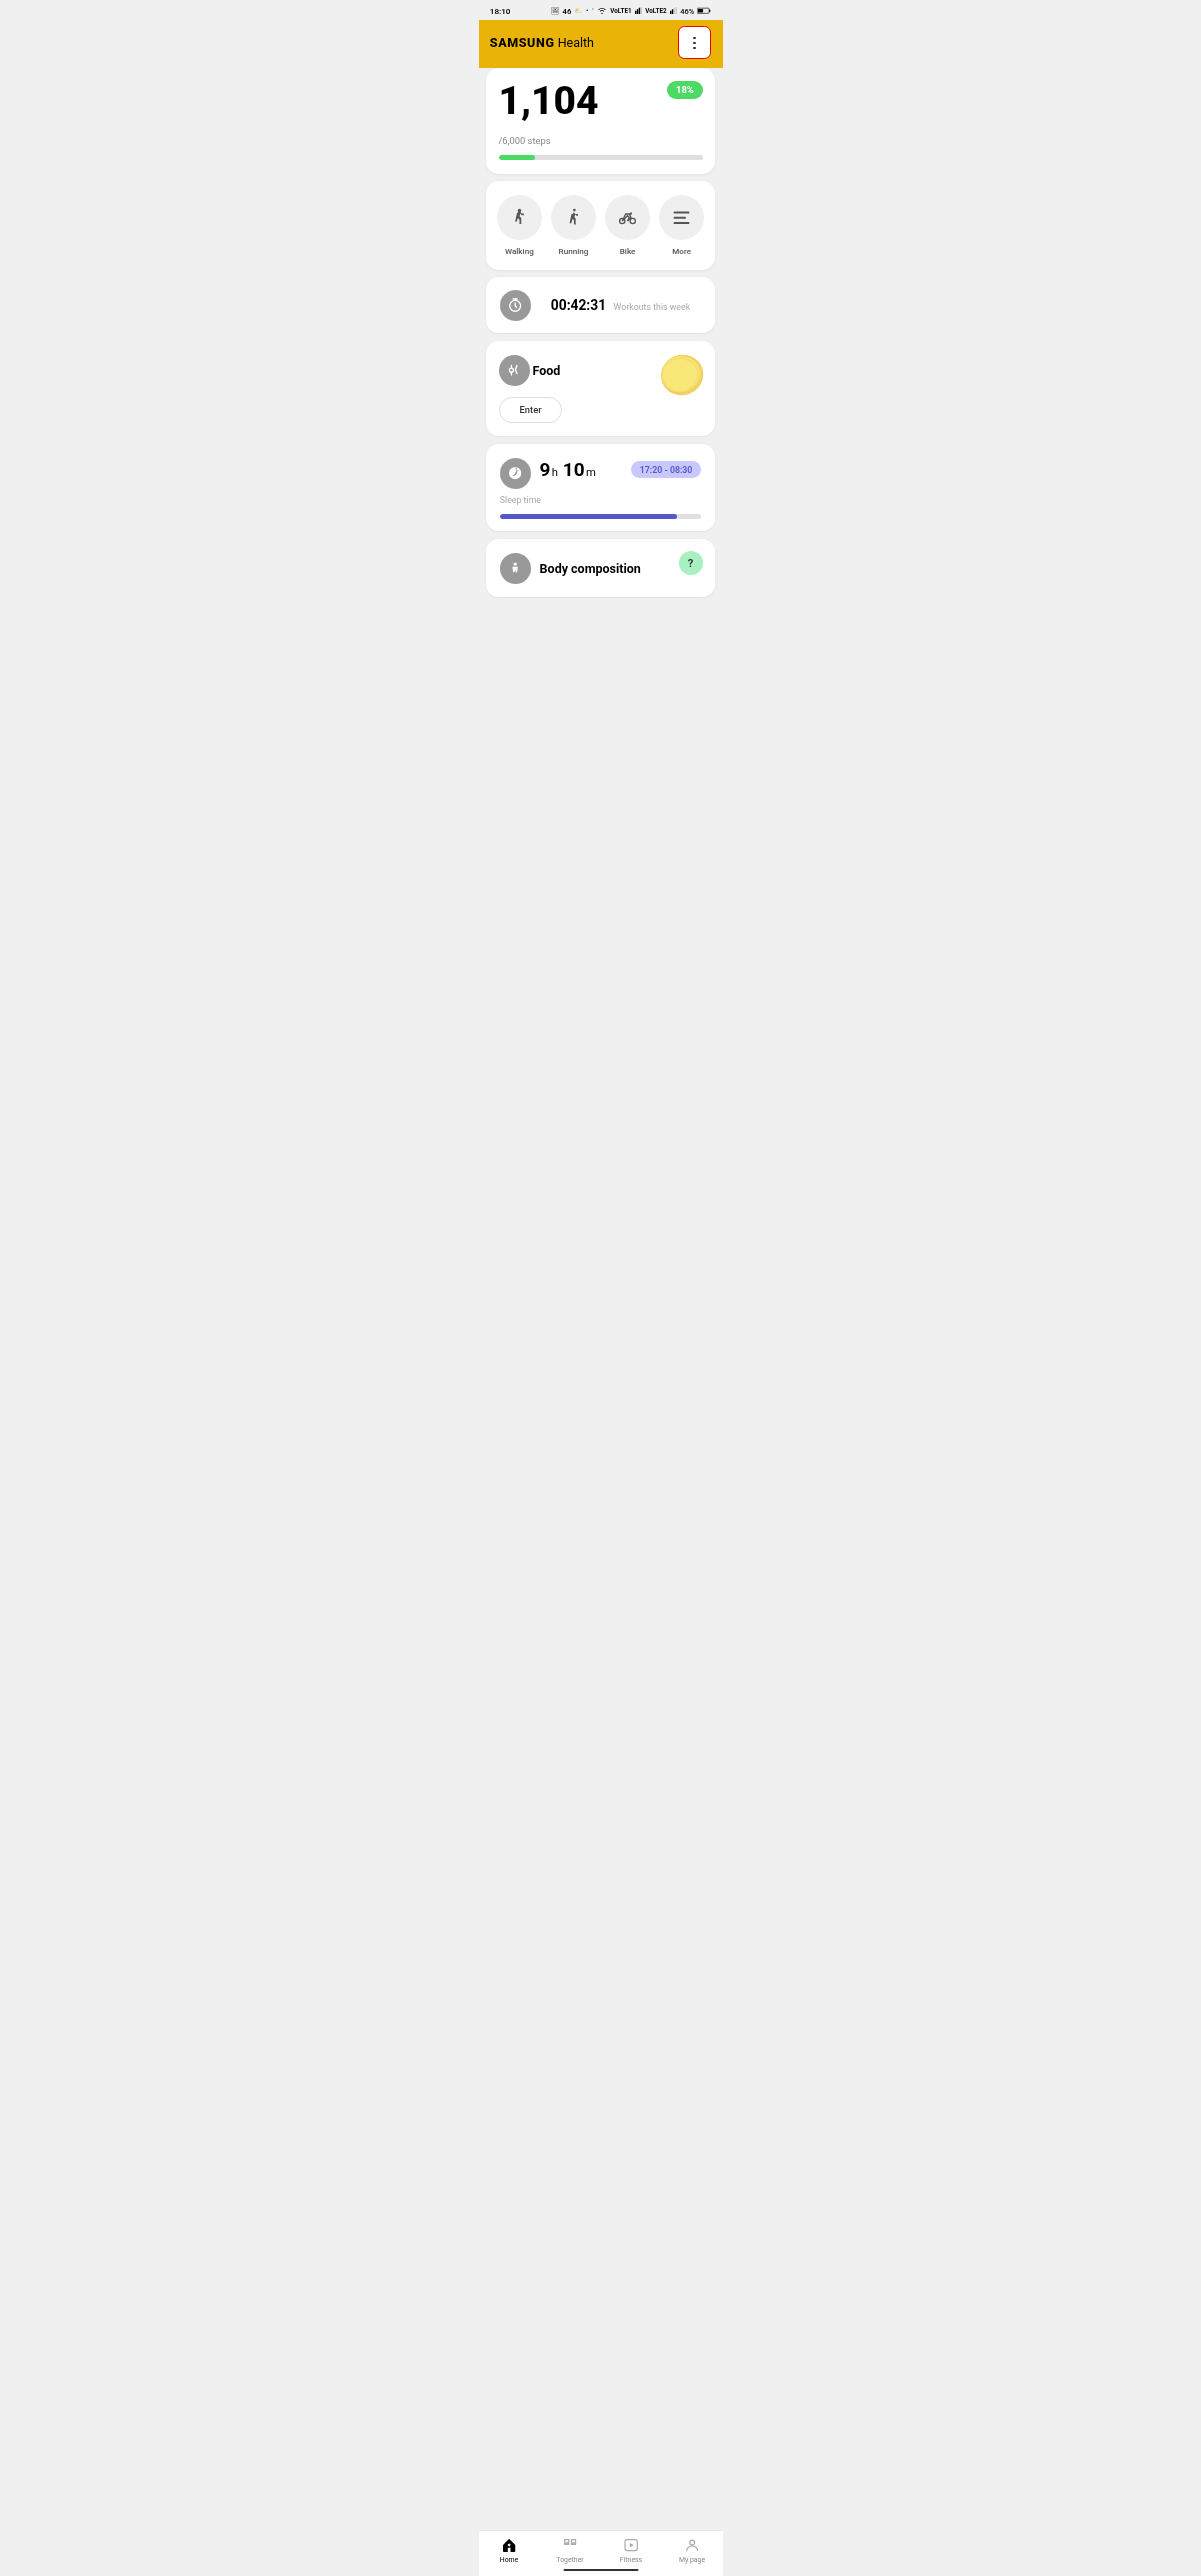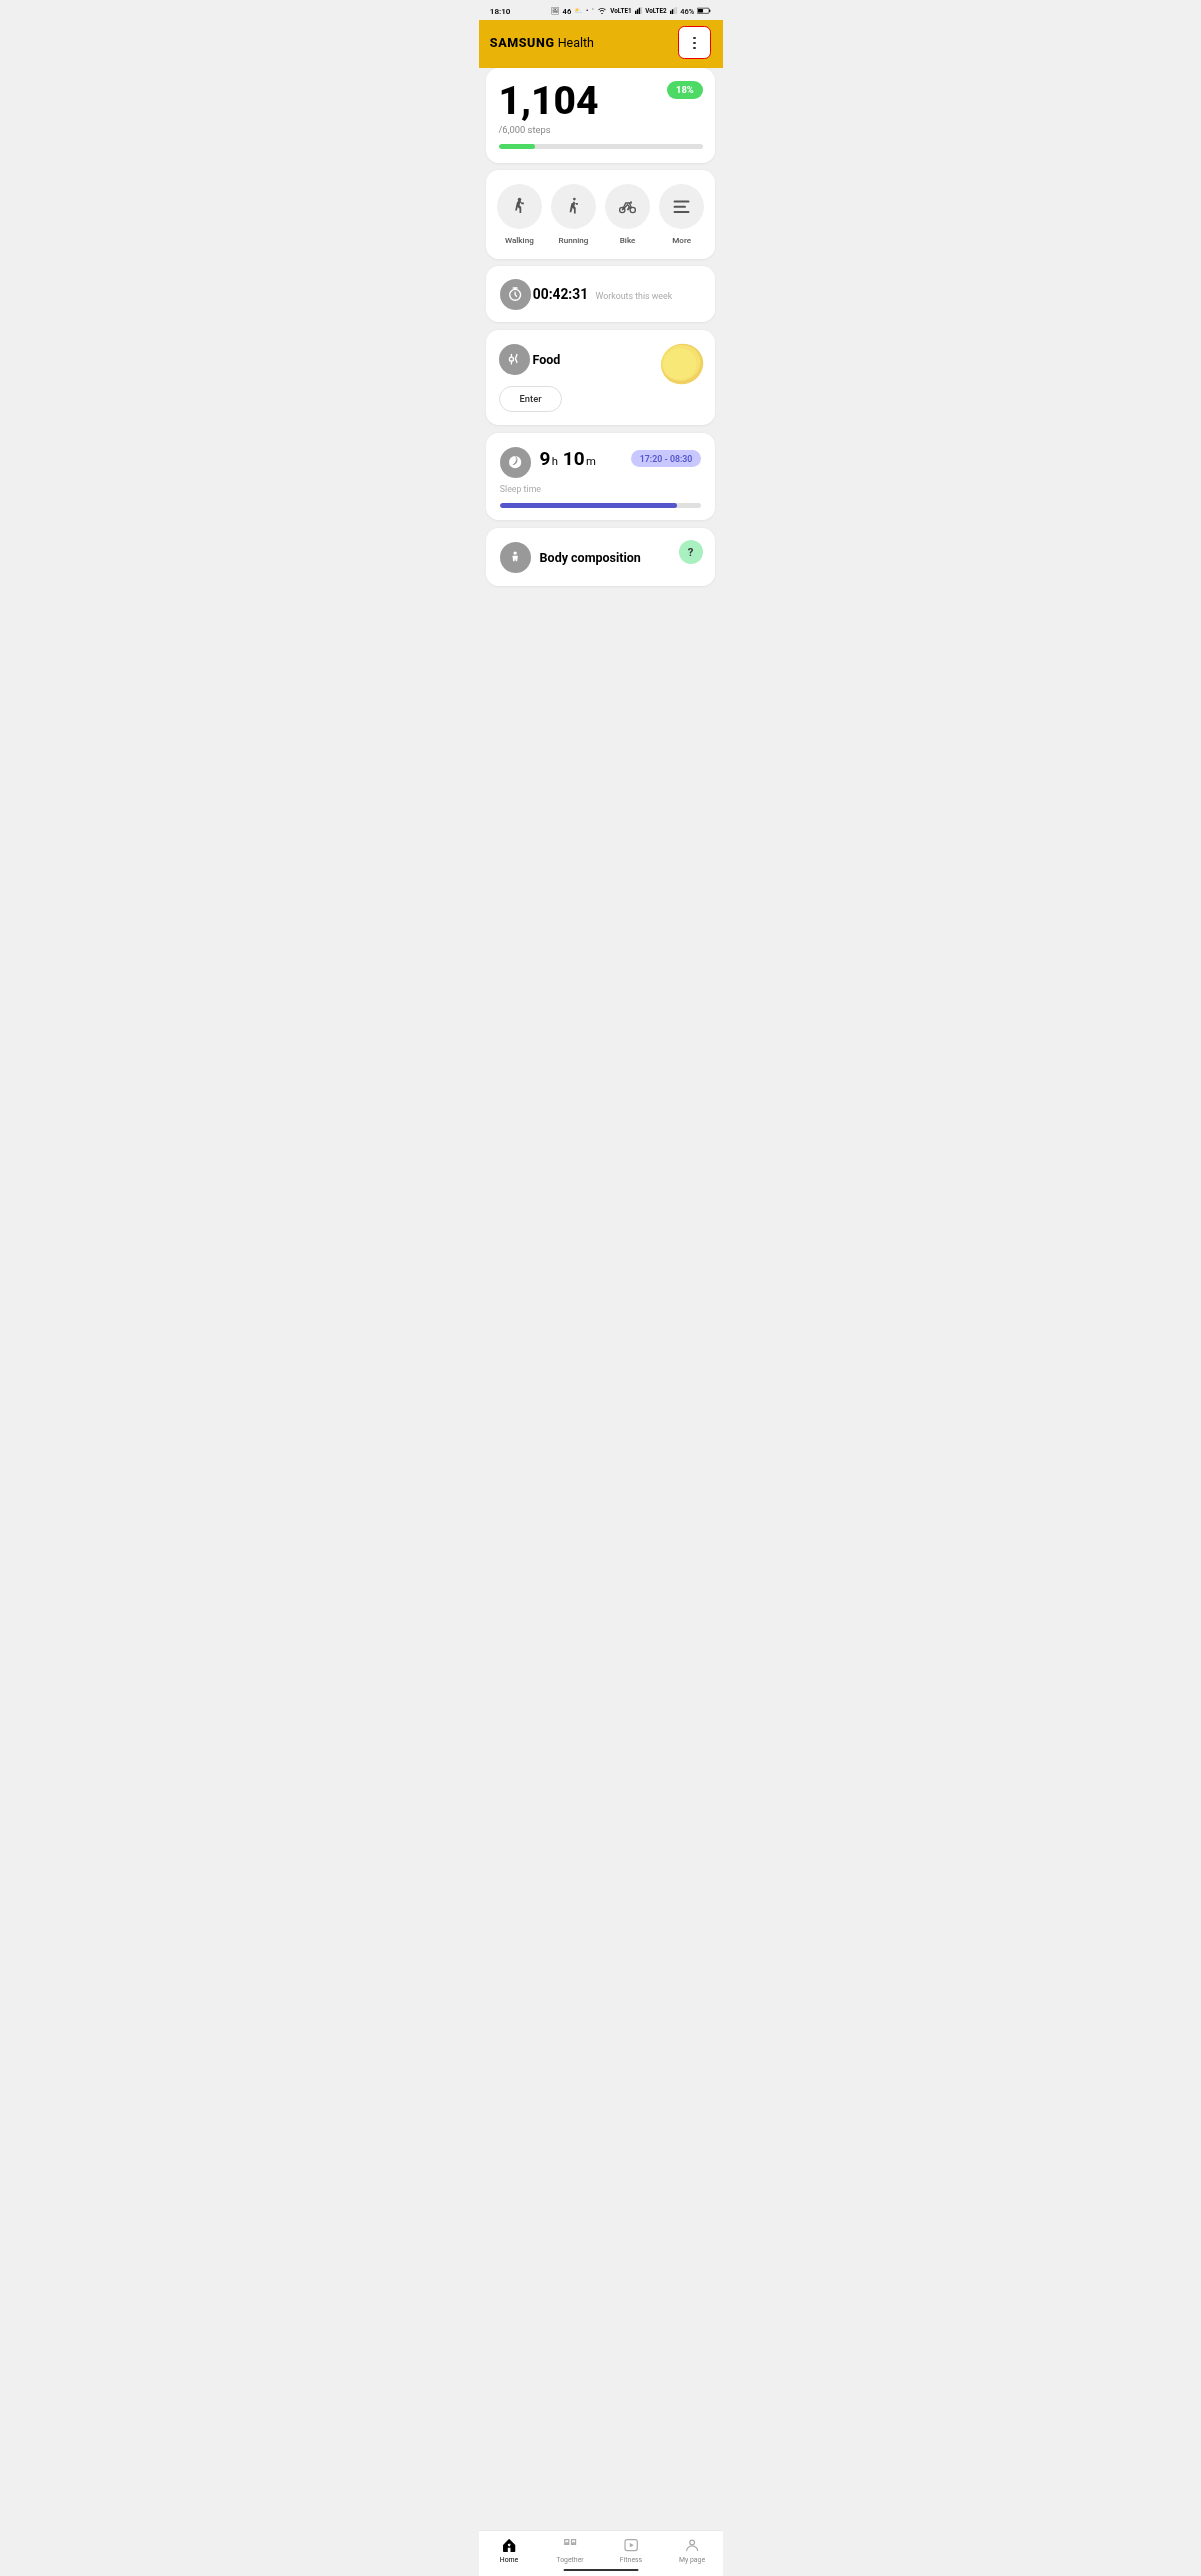--- a/index.html
+++ b/index.html
@@ -96,21 +96,21 @@
     }
     .steps-count {
       font-size: 39px;
       font-weight: 800;
       color: #000;
       line-height: 1;
     }
     .steps-label {
       font-size: 9.4px;
       color: #888;
-      margin-top: 3px;
+      margin-top: 14px;
     }
     .steps-badge {
       position: absolute;
       top: 12.5px;
       right: 12.5px;
       background: #4cda64;
       color: #fff;
       font-size: 9.4px;
       font-weight: 700;
       padding: 3.8px 8.8px;
@@ -165,21 +165,21 @@
     .activity-label {
       font-size: 8.1px;
       color: #555;
       font-weight: 500;
     }
 
     
     .workouts-card {
       display: flex;
       align-items: center;
-      gap: 2px;
+      gap: 20px;
       padding: 12.5px 13.8px;
     }
     .icon-circle-gray {
       width: 31px;
       height: 31px;
       background: #999;
       border-radius: 50%;
       display: flex;
       align-items: center;
       justify-content: center;

